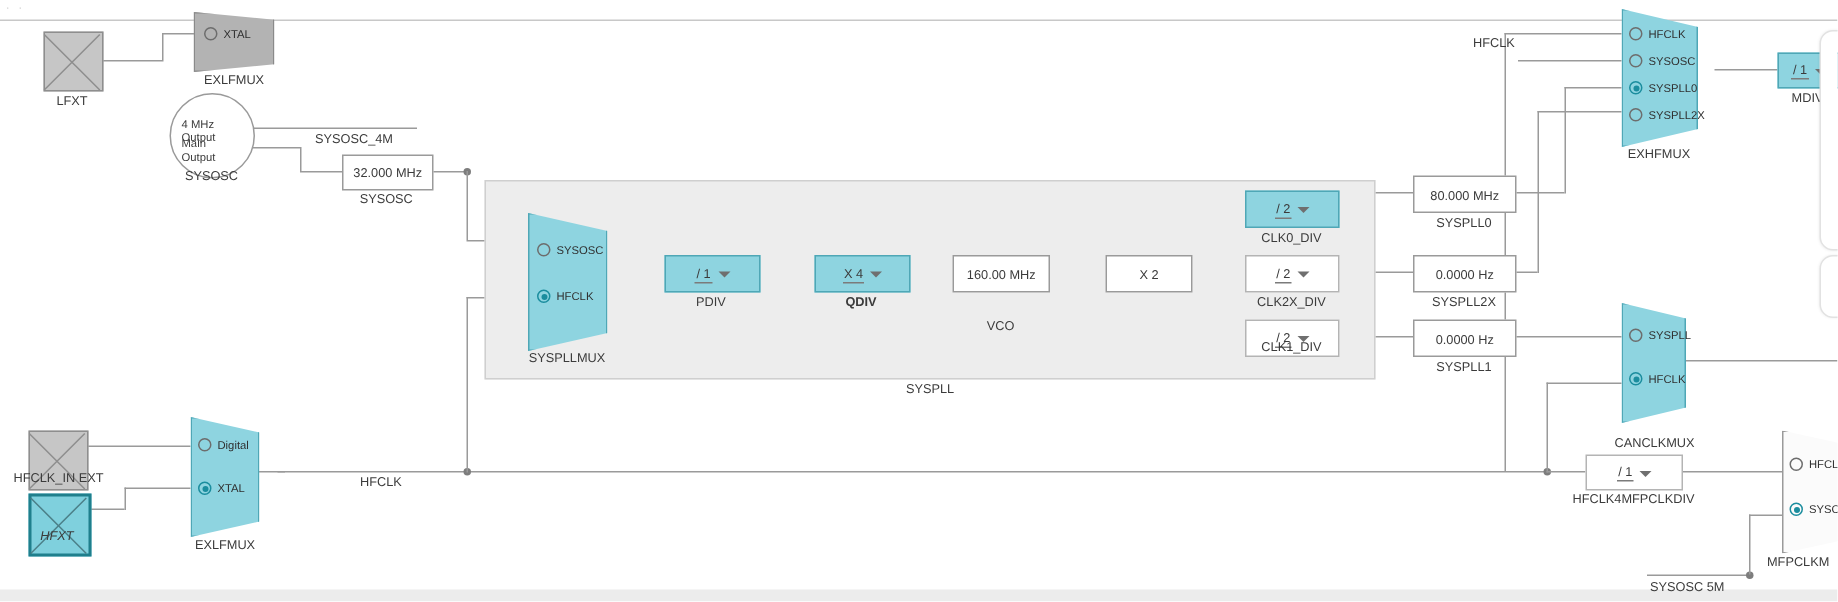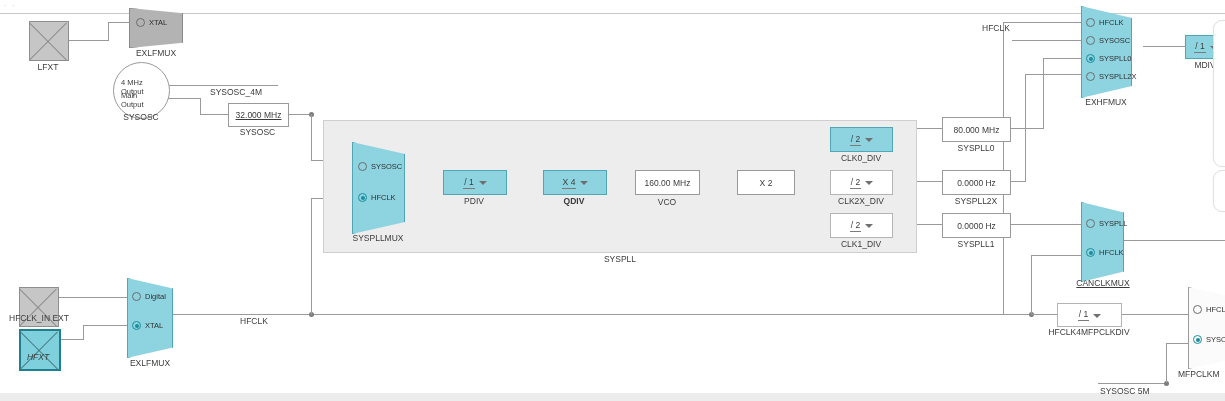--- a/index.html
+++ b/index.html
@@ -189,21 +189,21 @@
     <span>Output</span>
   </div>
   <div class="osc-text" style="left:121px;top:91px;">
     <span>Main</span><br>
     <span>Output</span>
   </div>
   <div class="cap" style="left:101px;top:112px;width:80px;">SYSOSC</div>
 
   <div class="netlabel" style="left:210px;top:87px;">SYSOSC_4M</div>
 
-  <div class="valbox" style="left:228px;top:103px;width:59px;height:22px;text-decoration:underline;">32.000 MHz</div>
+  <div class="valbox" style="left:228px;top:103px;width:59px;height:22px;">32.000 MHz</div>
   <div class="cap" style="left:218px;top:127px;width:79px;">SYSOSC</div>
 
   <div class="group" style="left:323px;top:120px;width:592px;height:131px;"></div>
   <div class="cap" style="left:580px;top:254px;width:80px;">SYSPLL</div>
 
   <div class="mux" style="left:352px;top:142px;width:51px;height:90px;">
     <div class="body"></div>
     <div class="port" style="left:6px;top:20px;">
       <span class="radio"></span>
       <span>SYSOSC</span>
@@ -221,41 +221,41 @@
   </div>
   <div class="cap" style="left:434px;top:196px;width:80px;">PDIV</div>
 
   <div class="divbox active" style="left:543px;top:170px;width:62px;height:23px;">
     <span class="sel">X 4</span>
     <span class="caret"></span>
   </div>
   <div class="cap" style="left:534px;top:196px;width:80px;font-weight:bold;">QDIV</div>
 
   <div class="valbox" style="left:635px;top:170px;width:63px;height:23px;">160.00 MHz</div>
-  <div class="cap" style="left:627px;top:197px;width:80px;">VCO</div>
+  <div class="cap" style="left:627px;top:212px;width:80px;">VCO</div>
 
   <div class="valbox" style="left:737px;top:170px;width:56px;height:23px;">X 2</div>
 
   <div class="divbox active" style="left:830px;top:127px;width:61px;height:23px;">
     <span class="sel">/ 2</span>
     <span class="caret"></span>
   </div>
   <div class="cap" style="left:821px;top:153px;width:80px;">CLK0_DIV</div>
 
   <div class="divbox" style="left:830px;top:170px;width:61px;height:23px;">
     <span class="sel">/ 2</span>
     <span class="caret"></span>
   </div>
   <div class="cap" style="left:821px;top:196px;width:80px;">CLK2X_DIV</div>
 
   <div class="divbox" style="left:830px;top:213px;width:61px;height:23px;">
     <span class="sel">/ 2</span>
     <span class="caret"></span>
   </div>
-  <div class="cap" style="left:821px;top:239px;width:80px;">CLK1_DIV</div>
+  <div class="cap" style="left:821px;top:226px;width:80px;">CLK1_DIV</div>
 
   <div class="valbox" style="left:942px;top:117px;width:67px;height:23px;">80.000 MHz</div>
   <div class="cap" style="left:936px;top:143px;width:80px;">SYSPLL0</div>
 
   <div class="valbox" style="left:942px;top:170px;width:67px;height:23px;">0.0000 Hz</div>
   <div class="cap" style="left:936px;top:196px;width:80px;">SYSPLL2X</div>
 
   <div class="valbox" style="left:942px;top:213px;width:67px;height:23px;">0.0000 Hz</div>
   <div class="cap" style="left:936px;top:239px;width:80px;">SYSPLL1</div>
 
@@ -295,21 +295,21 @@
     <div class="body"></div>
     <div class="port" style="left:5px;top:17px;">
       <span class="radio"></span>
       <span>SYSPLL</span>
     </div>
     <div class="port" style="left:5px;top:46px;">
       <span class="radio on"></span>
       <span>HFCLK</span>
     </div>
   </div>
-  <div class="cap" style="left:1063px;top:278px;width:80px;text-decoration:underline;">CANCLKMUX</div>
+  <div class="cap" style="left:1063px;top:290px;width:80px;">CANCLKMUX</div>
 
   <div class="divbox" style="left:1057px;top:303px;width:63px;height:22px;">
     <span class="sel">/ 1</span>
     <span class="caret"></span>
   </div>
   <div class="cap" style="left:1043px;top:327px;width:92px;">HFCLK4MFPCLKDIV</div>
 
   <div class="mux white" style="left:1188px;top:287px;width:47px;height:80px;">
     <div class="body"></div>
     <div class="port" style="left:5px;top:18px;">

